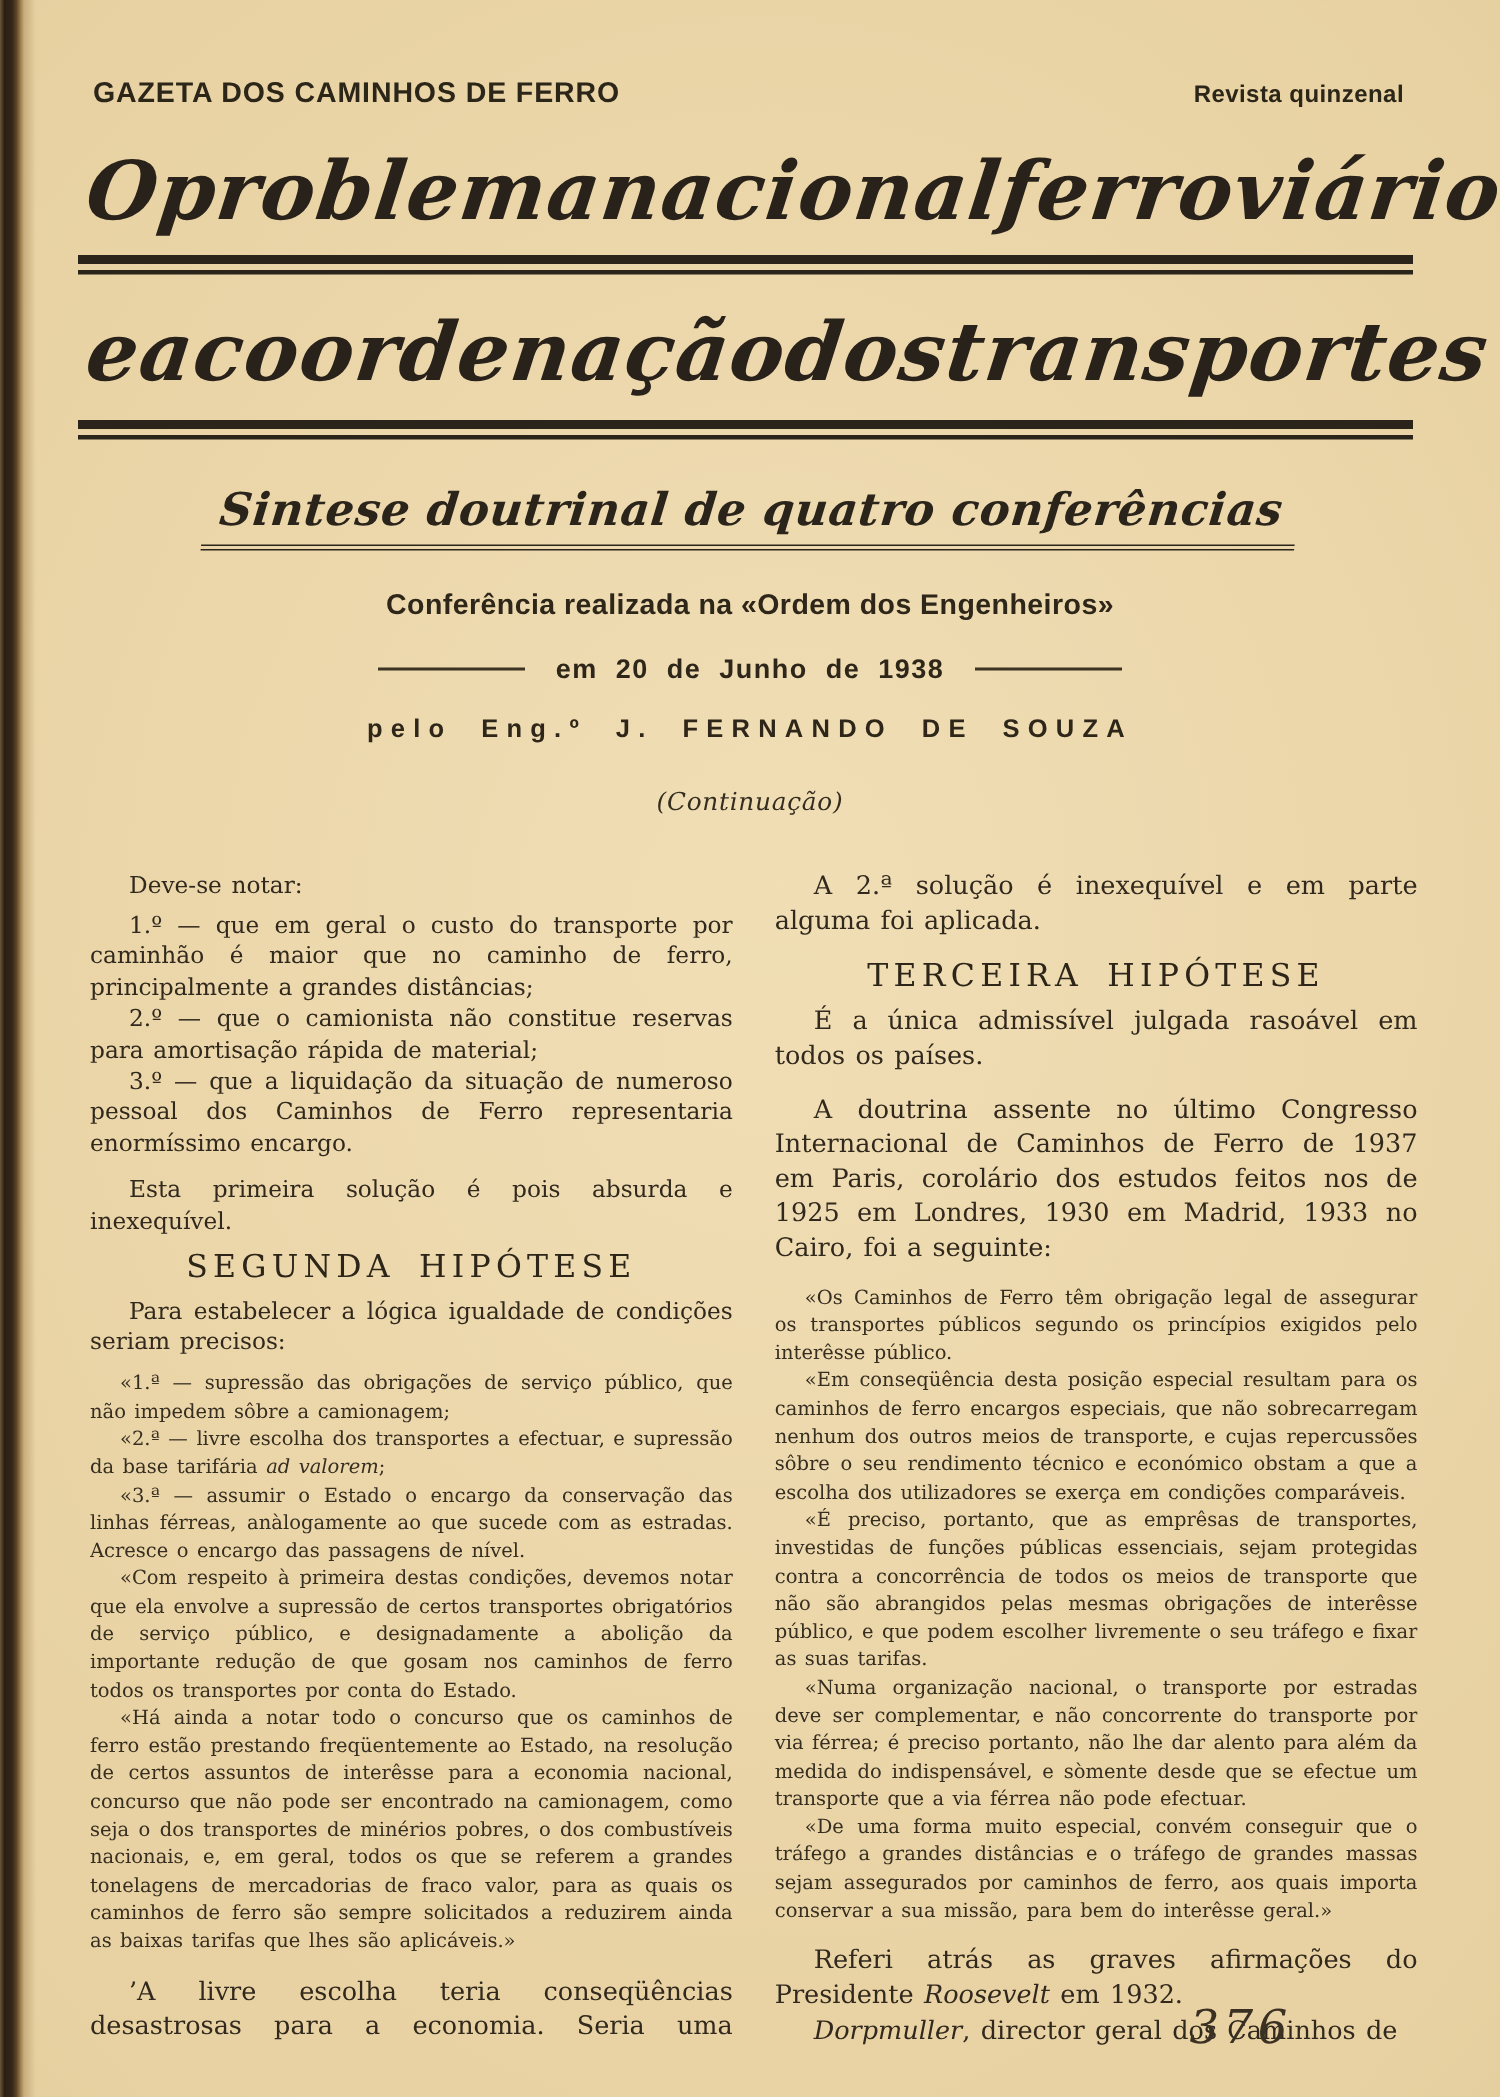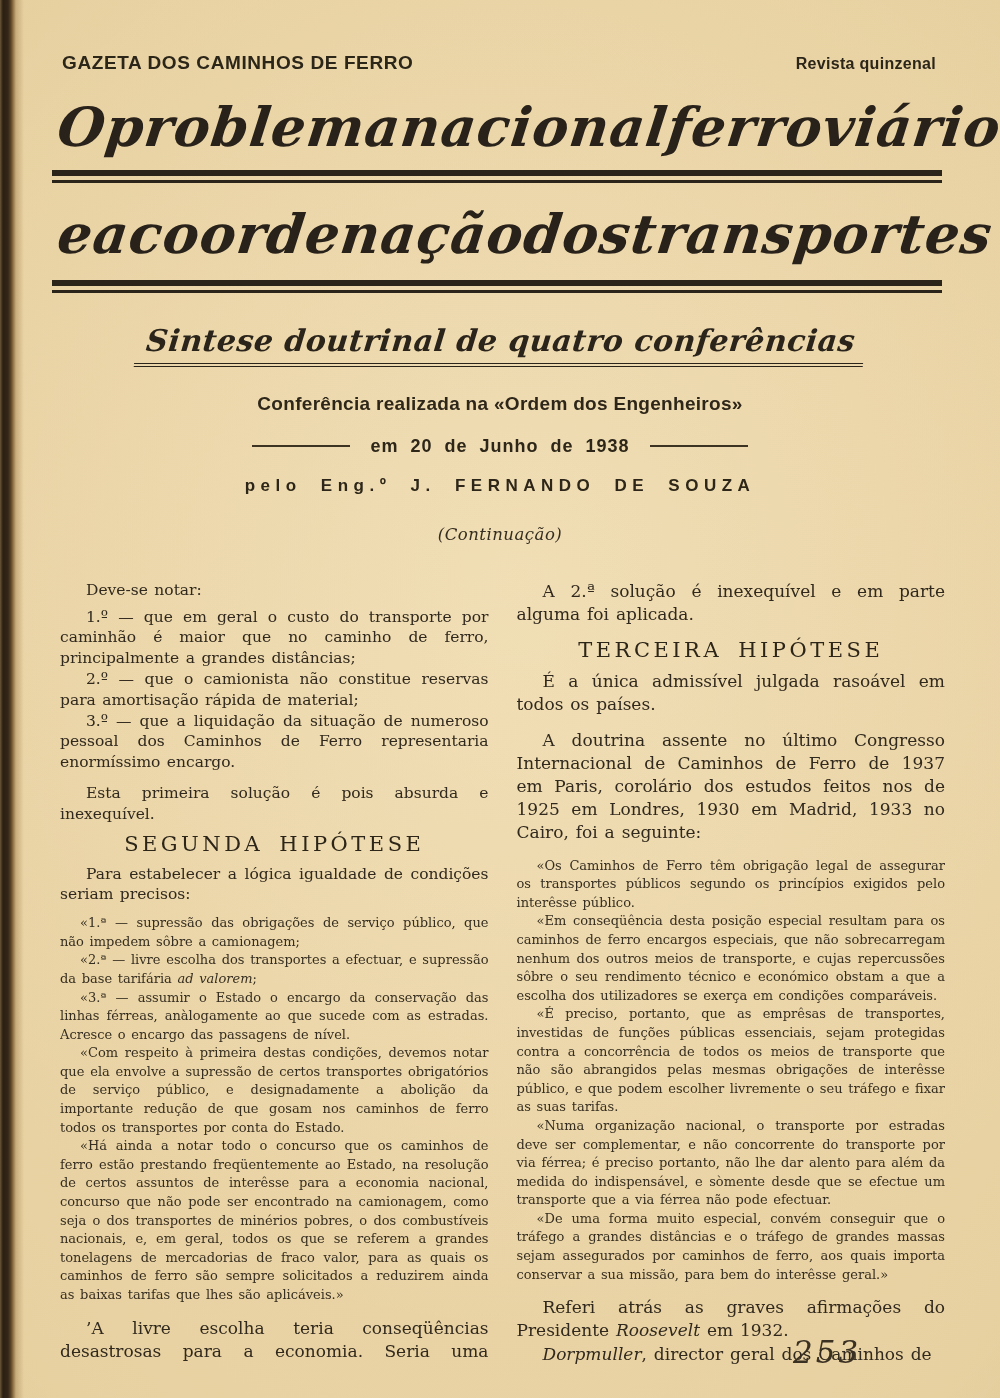--- a/index.html
+++ b/index.html
@@ -142,14 +142,14 @@
         <p class="q qind">«É preciso, portanto, que as emprêsas de transportes, investidas de funções públicas essenciais, sejam protegidas contra a concorrência de todos os meios de transporte que não são abrangidos pelas mesmas obrigações de interêsse público, e que podem escolher livremente o seu tráfego e fixar as suas tarifas.</p>
         <p class="q qind">«Numa organização nacional, o transporte por estradas deve ser complementar, e não concorrente do transporte por via férrea; é preciso portanto, não lhe dar alento para além da medida do indispensável, e sòmente desde que se efectue um transporte que a via férrea não pode efectuar.</p>
         <p class="q qind">«De uma forma muito especial, convém conseguir que o tráfego a grandes distâncias e o tráfego de grandes massas sejam assegurados por caminhos de ferro, aos quais importa conservar a sua missão, para bem do interêsse geral.»</p>
       </div>
       <p class="em ind mt12"><span>Referi atrás as graves afirmações do Presidente </span><i>Roosevelt</i><span> em 1932.</span></p>
       <p class="em ind"><i>Dorpmuller</i><span>, director geral dos Caminhos de</span></p>
     </section>
 
   </main>
 
-  <div class="pagenum">253</div>
+  <div class="pagenum">376</div>
 </div>
 
 </body></html>

